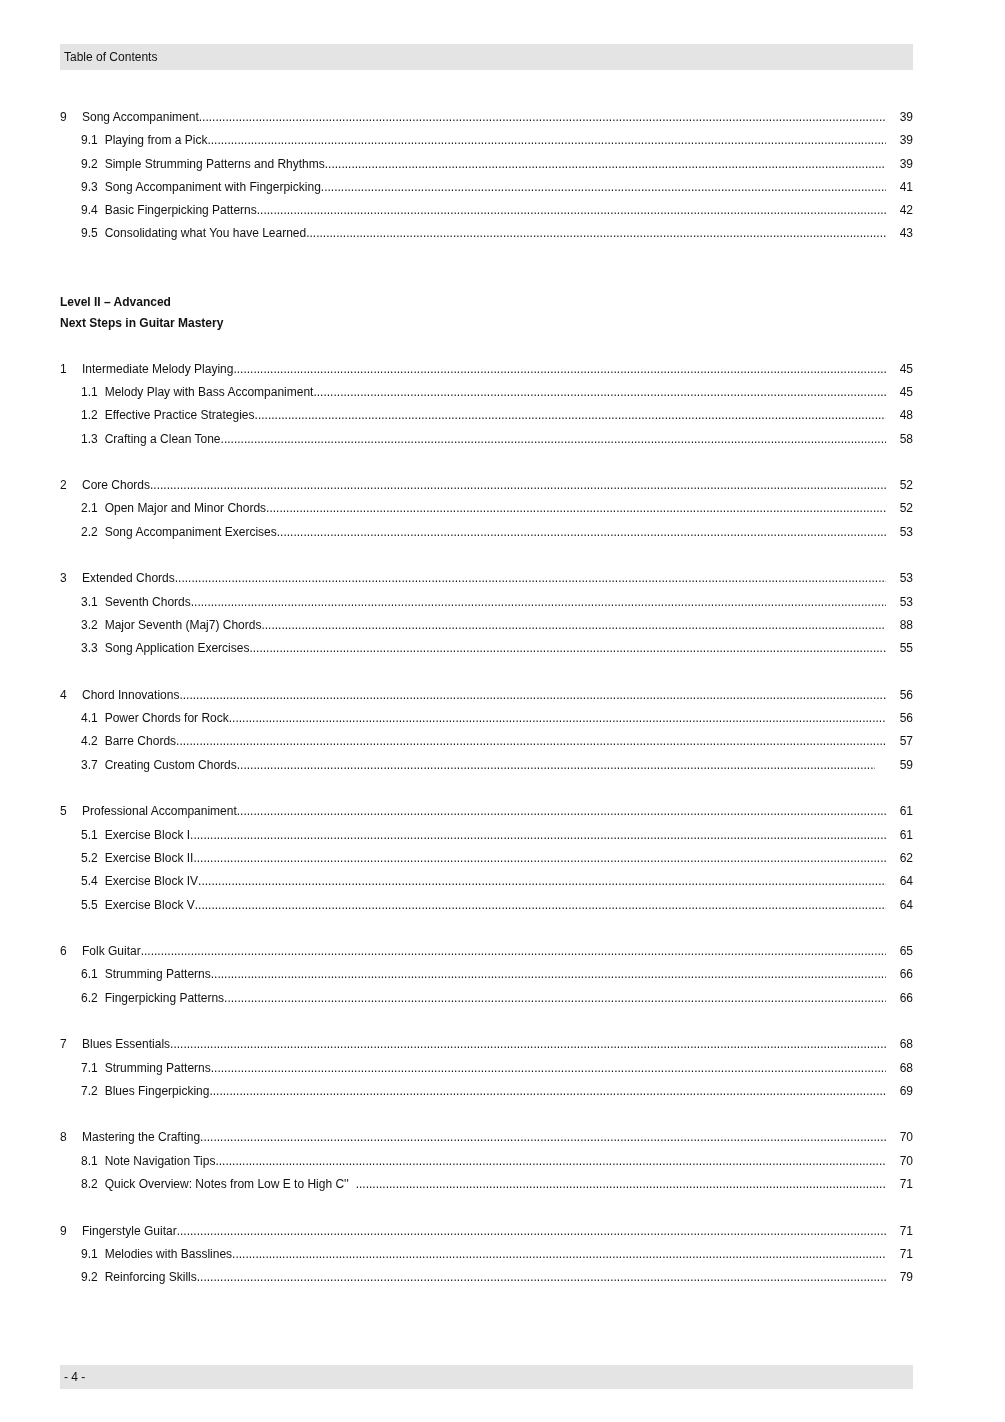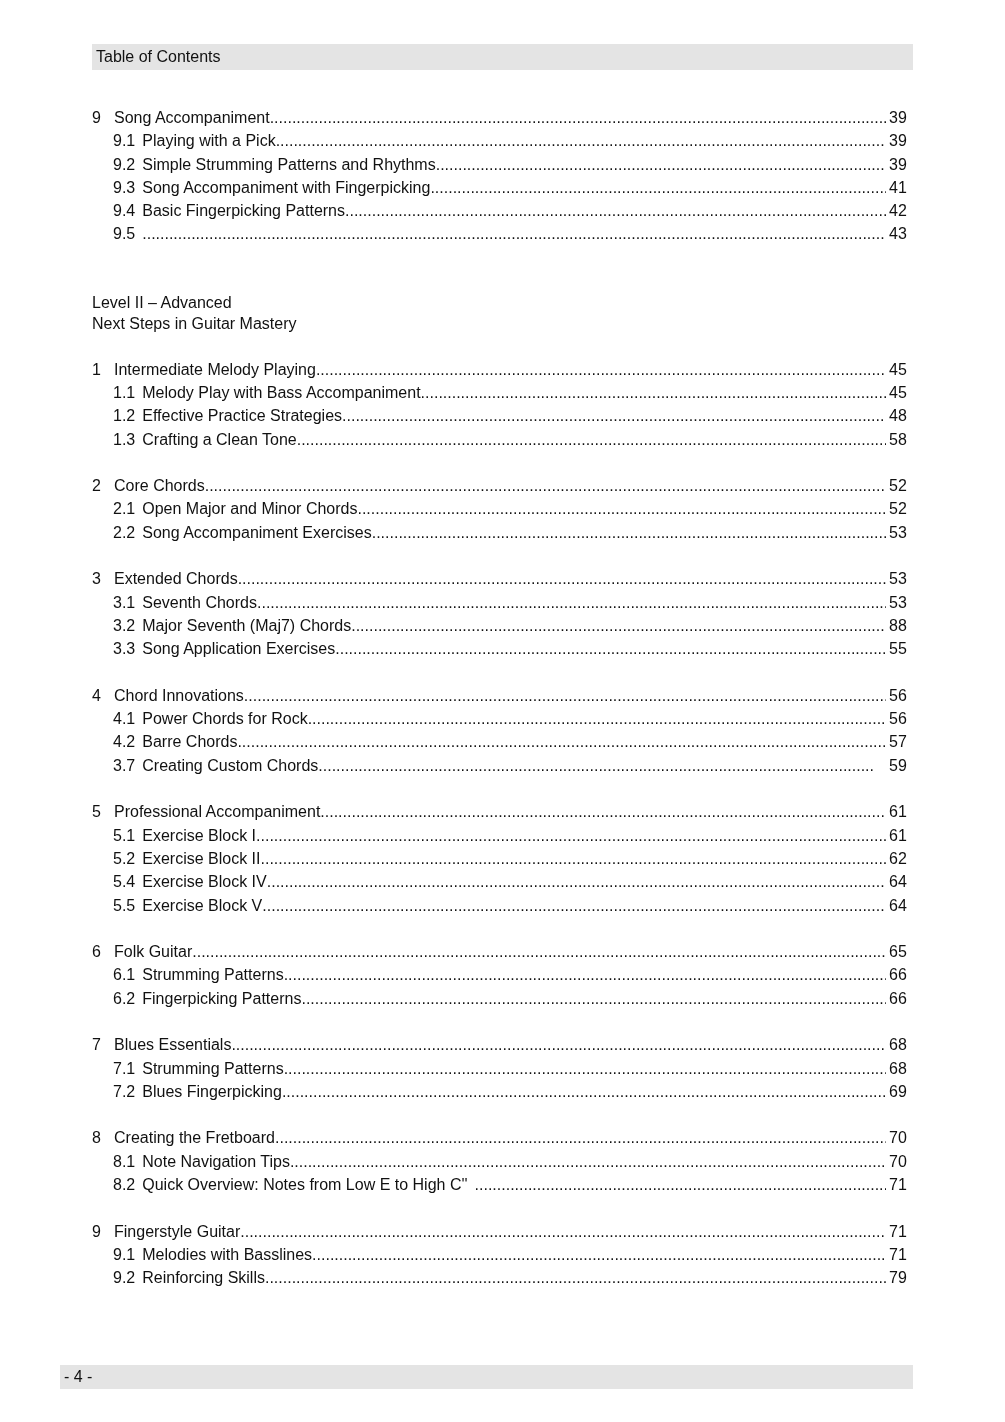--- a/index.html
+++ b/index.html
@@ -2,24 +2,24 @@
 <html><head>
 <meta charset="utf-8">
 <style>
   html, body { margin: 0; padding: 0; background: #ffffff; }
   .page-root {
     position: relative;
     width: 1005px;
     height: 1422px;
     background: #ffffff;
     box-sizing: border-box;
-    padding: 44px 92px 0 92px;
+    padding: 44px 92px 0 60px;
     overflow: hidden;
     font-family: "Liberation Sans", sans-serif;
-    font-size: 16px;
+    font-size: 12px;
     color: #111111;
   }
   .header-bar {
     background: #e4e4e4;
     height: 26px;
     line-height: 26px;
     padding-left: 4px;
     margin-bottom: 36px;
   }
   .toc-list {
@@ -47,25 +47,25 @@
     white-space: nowrap;
   }
   .toc-row .leader::after {
     content: "..........................................................................................................................................................................................................................................................................................................................";
   }
   .toc-row.space-dots .leader { margin-left: 7px; }
   .toc-row.gap-page .leader { margin-right: 11px; }
   .toc-row .page {
     flex: 0 0 auto;
     min-width: 24px;
-    text-align: left;
+    text-align: right;
     margin-left: 3px;
   }
   .toc-heading {
-    font-weight: 400;
+    font-weight: 700;
     line-height: 21px;
     margin-top: 23.3px;
   }
   .footer-bar {
     position: absolute;
     left: 60px;
     right: 92px;
     top: 1365px;
     height: 24px;
     line-height: 24px;
@@ -84,21 +84,21 @@
   <div class="toc-list" id="toc-list">
       <div class="toc-group">
         <div class="toc-row level-1">
           <span class="num">9</span>
           <span class="title">Song Accompaniment</span>
           <span class="leader"></span>
           <span class="page">39</span>
         </div>
         <div class="toc-row level-2">
           <span class="num">9.1</span>
-          <span class="title">Playing with a Pick</span>
+          <span class="title">Playing from a Pick</span>
           <span class="leader"></span>
           <span class="page">39</span>
         </div>
         <div class="toc-row level-2">
           <span class="num">9.2</span>
           <span class="title">Simple Strumming Patterns and Rhythms</span>
           <span class="leader"></span>
           <span class="page">39</span>
         </div>
         <div class="toc-row level-2">
@@ -108,20 +108,21 @@
           <span class="page">41</span>
         </div>
         <div class="toc-row level-2">
           <span class="num">9.4</span>
           <span class="title">Basic Fingerpicking Patterns</span>
           <span class="leader"></span>
           <span class="page">42</span>
         </div>
         <div class="toc-row level-2">
           <span class="num">9.5</span>
+          <span class="title">Consolidating what You have Learned</span>
           <span class="leader"></span>
           <span class="page">43</span>
         </div>
       </div>
       <div class="toc-heading">
         <div class="heading-line">Level II – Advanced</div>
         <div class="heading-line">Next Steps in Guitar Mastery</div>
       </div>
       <div class="toc-group">
         <div class="toc-row level-1">
@@ -289,21 +290,21 @@
         <div class="toc-row level-2">
           <span class="num">7.2</span>
           <span class="title">Blues Fingerpicking</span>
           <span class="leader"></span>
           <span class="page">69</span>
         </div>
       </div>
       <div class="toc-group">
         <div class="toc-row level-1">
           <span class="num">8</span>
-          <span class="title">Creating the Fretboard</span>
+          <span class="title">Mastering the Crafting</span>
           <span class="leader"></span>
           <span class="page">70</span>
         </div>
         <div class="toc-row level-2">
           <span class="num">8.1</span>
           <span class="title">Note Navigation Tips</span>
           <span class="leader"></span>
           <span class="page">70</span>
         </div>
         <div class="toc-row level-2 space-dots">

